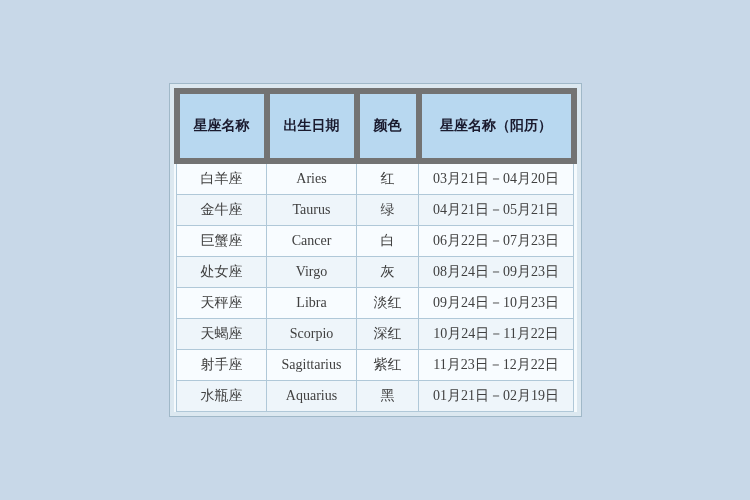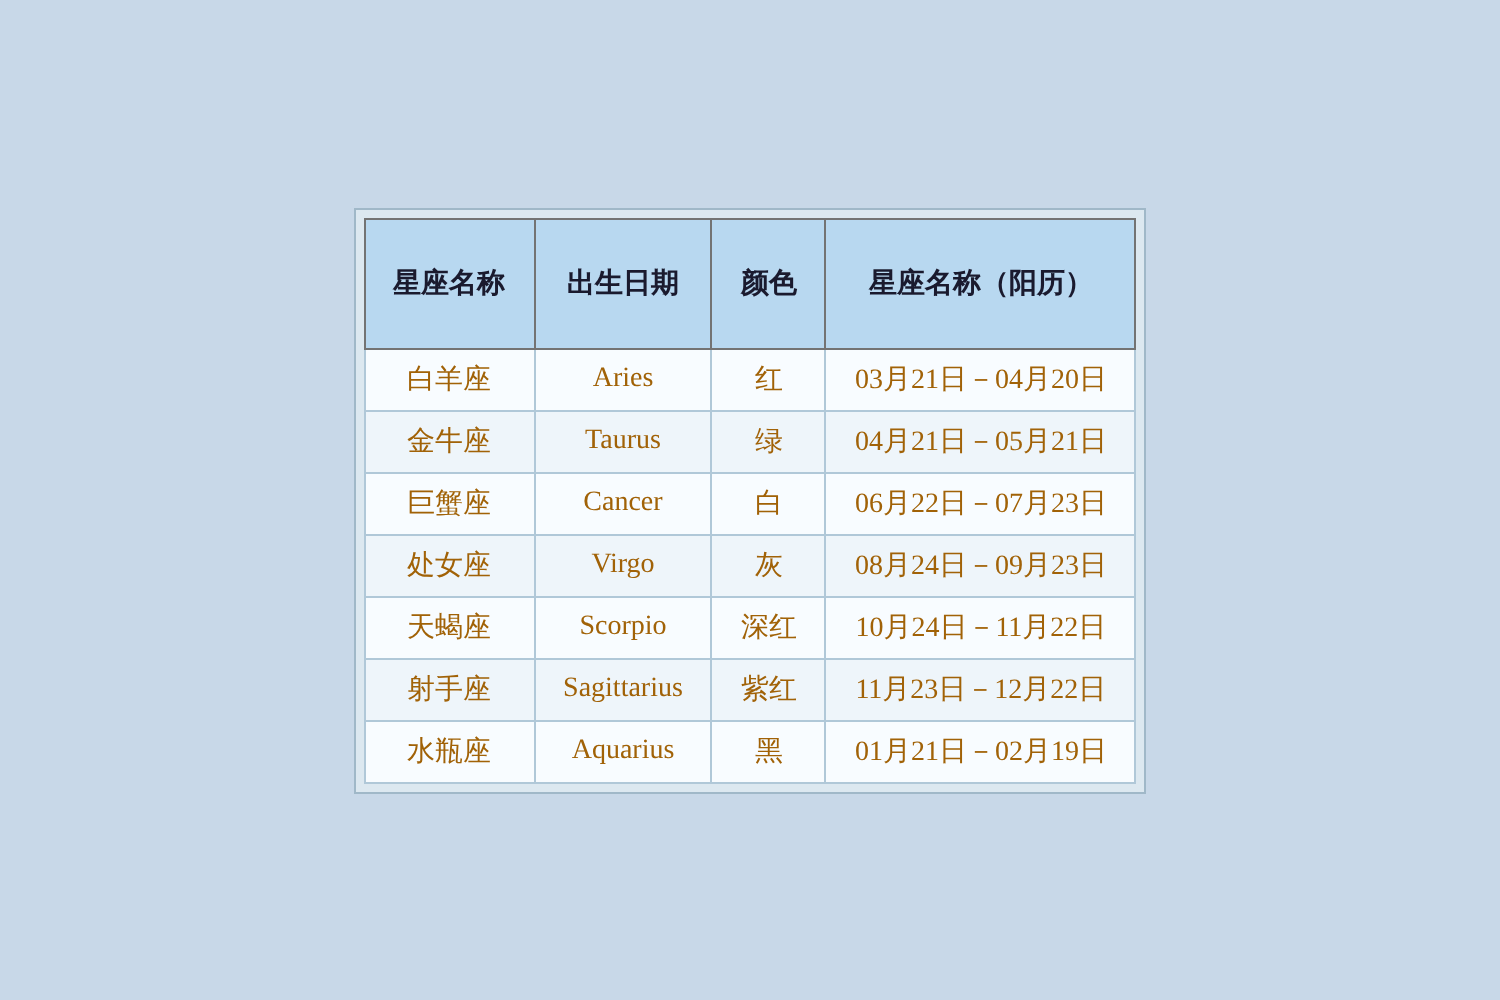--- a/index.html
+++ b/index.html
@@ -28,30 +28,30 @@
     table {
       border-collapse: collapse;
       background-color: #f5fafd;
     }
 
     th {
       background-color: #b8d8f0;
       color: #1a1a2e;
       padding: 23px 14px;
       text-align: center;
-      border: 1px solid #737373;
+      border: 6px solid #737373;
       font-weight: bold;
       font-size: 14px;
     }
 
     td {
       padding: 6px 14px;
       text-align: center;
       border: 1px solid #b0c8d8;
-      color: #a16207;
+      color: #404040;
       font-size: 14px;
       background-color: #f8fcff;
     }
 
     tr:nth-child(even) td {
       background-color: #eef5fa;
     }
   </style>
 </head>
 <body>
@@ -85,20 +85,26 @@
           <td>白</td>
           <td>06月22日－07月23日</td>
         </tr>
         <tr>
           <td>处女座</td>
           <td>Virgo</td>
           <td>灰</td>
           <td>08月24日－09月23日</td>
         </tr>
         <tr>
+          <td>天秤座</td>
+          <td>Libra</td>
+          <td>淡红</td>
+          <td>09月24日－10月23日</td>
+        </tr>
+        <tr>
           <td>天蝎座</td>
           <td>Scorpio</td>
           <td>深红</td>
           <td>10月24日－11月22日</td>
         </tr>
         <tr>
           <td>射手座</td>
           <td>Sagittarius</td>
           <td>紫红</td>
           <td>11月23日－12月22日</td>

